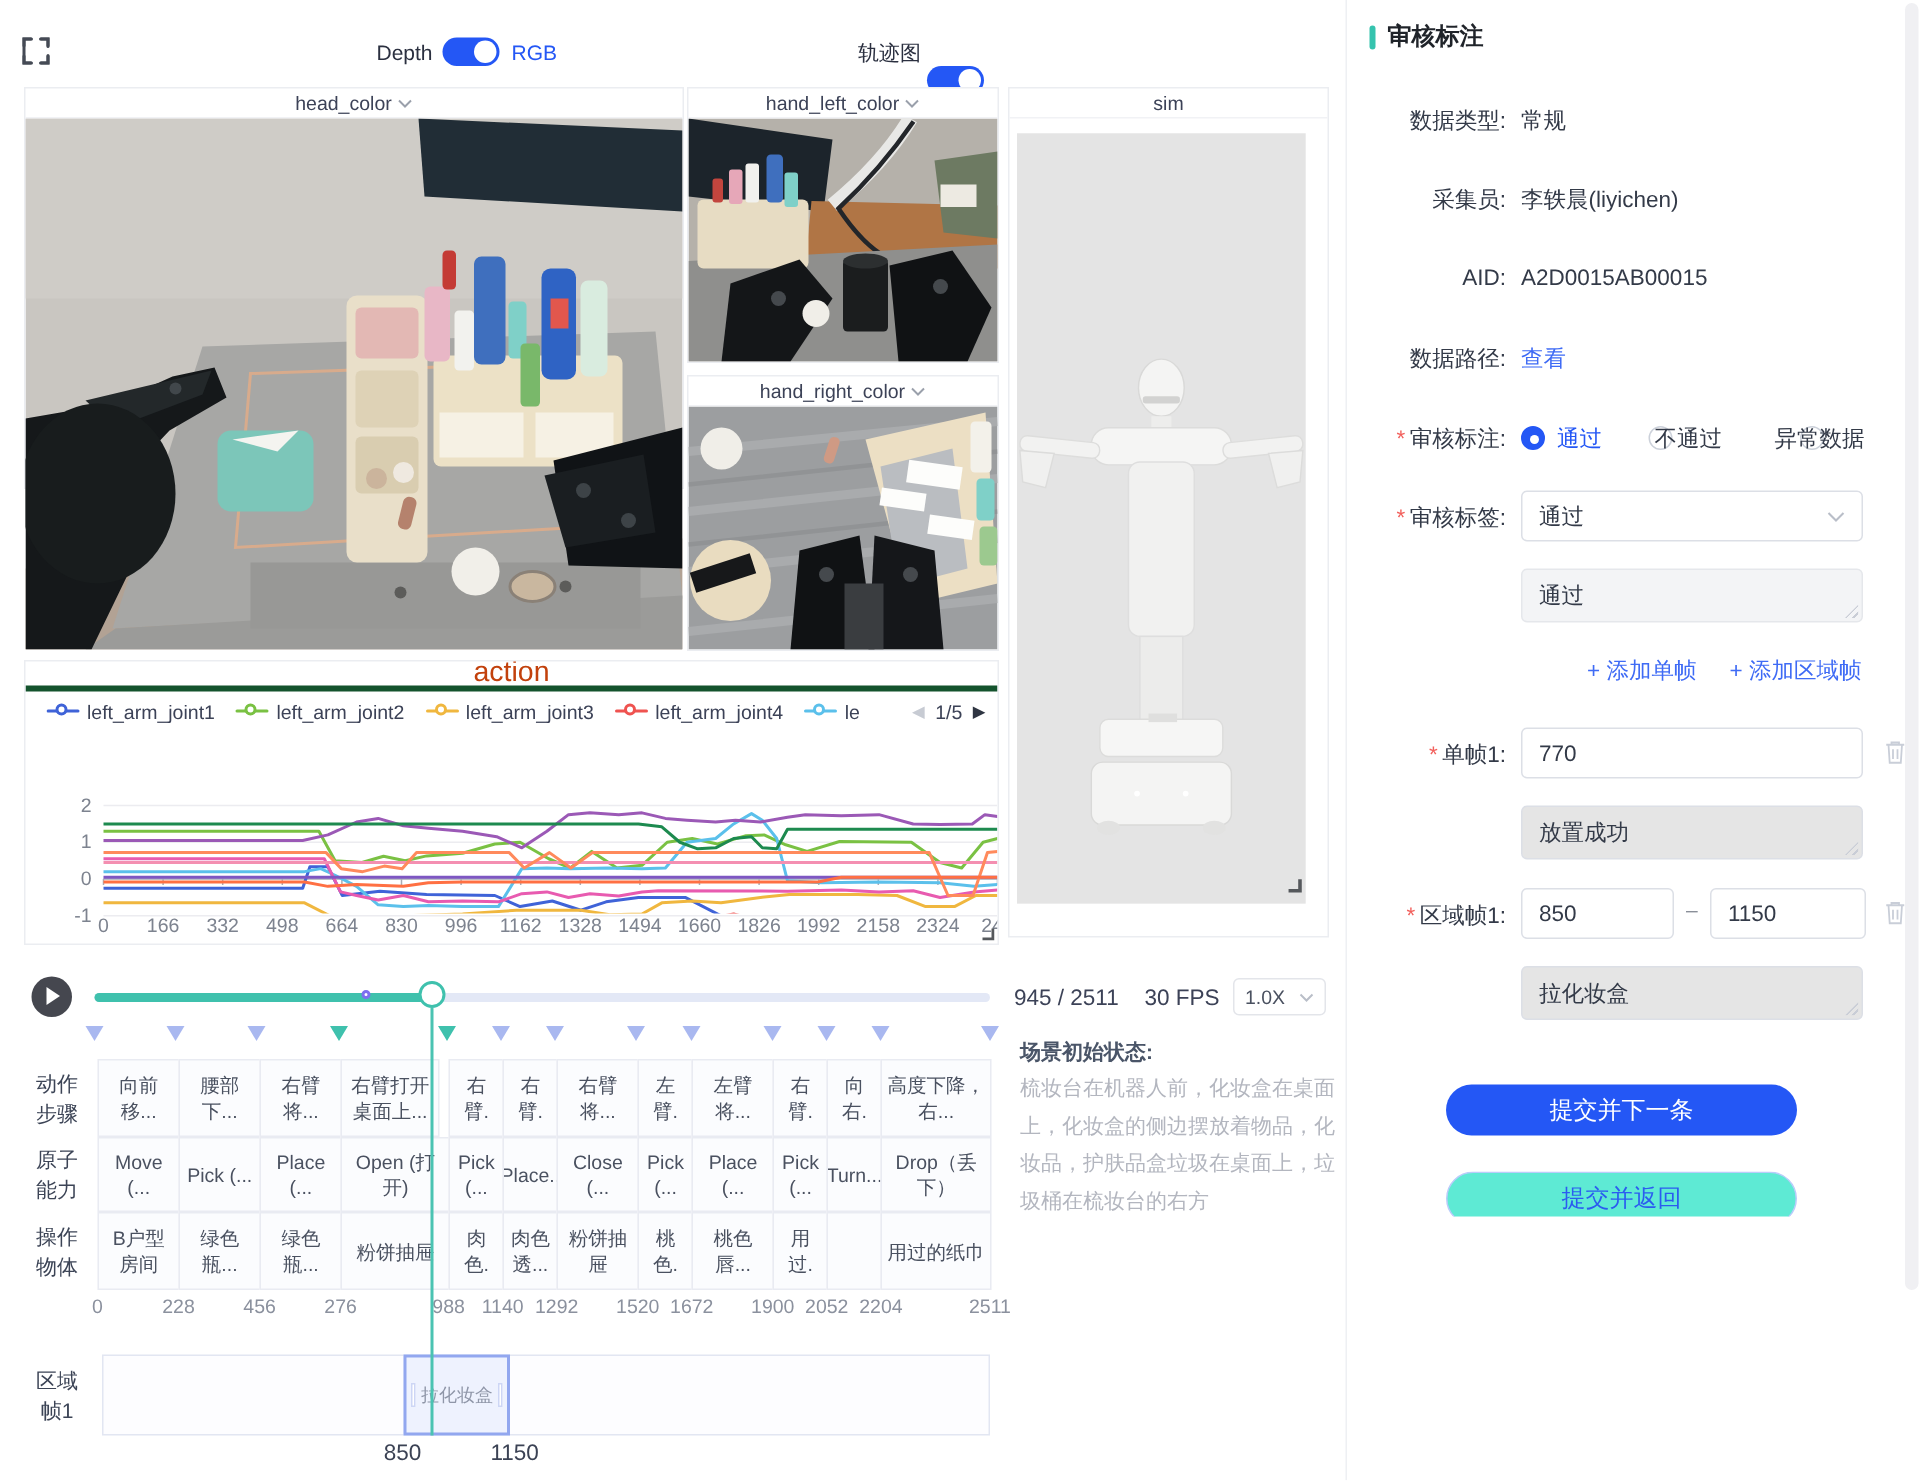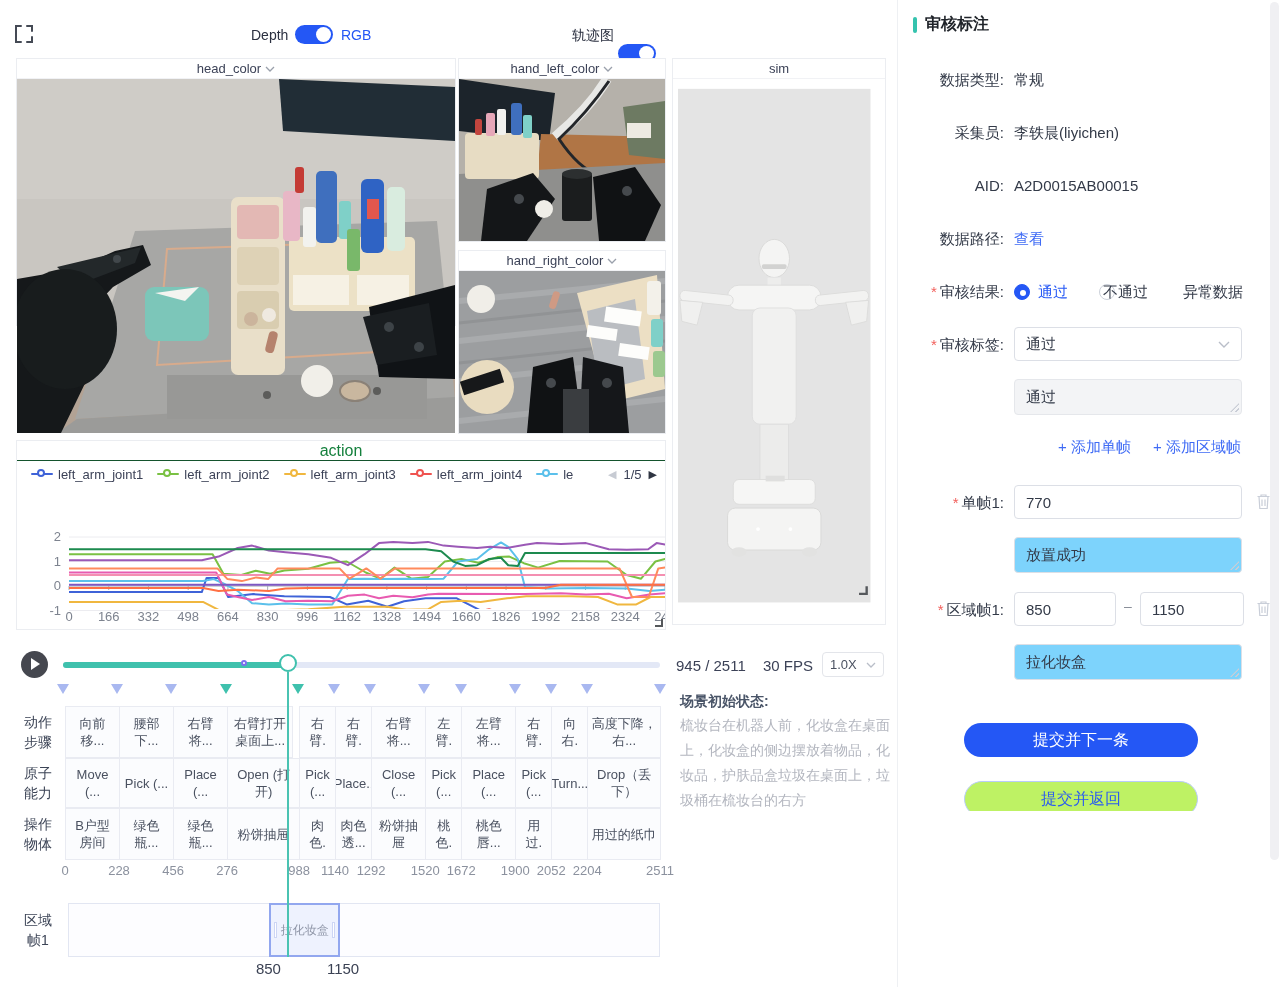--- a/index.html
+++ b/index.html
@@ -53,27 +53,27 @@
   .sp-title{position:absolute;left:15px;top:14px;display:flex;align-items:center;gap:8px;font-size:16px;font-weight:bold;color:#1f2329;}
   .sp-bar{width:4px;height:16px;background:#35c3ae;border-radius:2px;}
   .f-label{position:absolute;width:88px;text-align:right;font-size:15px;color:#333a48;}
   .f-value{position:absolute;left:116px;font-size:15px;color:#333a48;white-space:nowrap;}
   .link{color:#3f6bf5;cursor:pointer;}
   .star{color:#f2605c;margin-right:3px;}
   .radio{width:16px;height:16px;border-radius:50%;border:1px solid #ccd1da;background:#fff;display:inline-block;position:relative;}
   .radio.sel{background:#2457f5;border-color:#2457f5;}
   .radio.sel:after{content:"";position:absolute;left:5px;top:5px;width:6px;height:6px;border-radius:50%;background:#fff;}
   .sel-box{position:absolute;left:116px;width:228px;height:34px;border:1px solid #dcdfe6;border-radius:4px;background:#fff;display:flex;align-items:center;justify-content:space-between;padding:0 11px;font-size:15px;color:#333a48;cursor:pointer;}
-  .ta{position:absolute;left:116px;width:228px;height:36px;border:1px solid #dcdfe6;border-radius:4px;background:#7dd3fc;font-size:15px;color:#333a48;display:flex;align-items:center;padding:0 11px;}
+  .ta{position:absolute;left:116px;width:228px;height:36px;border:1px solid #dcdfe6;border-radius:4px;background:#e5e5e5;font-size:15px;color:#333a48;display:flex;align-items:center;padding:0 11px;}
   .ta.gray{background:#f3f4f6;border-color:#e5e7eb;}
   .rsz{position:absolute;right:2px;bottom:2px;width:9px;height:9px;clip-path:polygon(100% 0,100% 100%,0 100%);background:repeating-linear-gradient(135deg,transparent 0 2.2px,#c9cdd6 2.2px 3.6px);}
   .inp{position:absolute;height:34px;border:1px solid #dcdfe6;border-radius:4px;background:#fff;font-size:15px;color:#333a48;display:flex;align-items:center;padding:0 11px;}
   .trash{position:absolute;cursor:pointer;}
   .btn-pri{position:absolute;left:66px;width:234px;height:34px;border-radius:17px;background:#2457f5;color:#fff;font-size:16px;display:flex;align-items:center;justify-content:center;cursor:pointer;}
-  .btn-sec{width:234px;height:36px;border-radius:18px;background:#bef264;border:1px solid #b9ccfa;color:#2b5cf0;font-size:16px;display:flex;align-items:center;justify-content:center;cursor:pointer;}
+  .btn-sec{width:234px;height:36px;border-radius:18px;background:#5eead4;border:1px solid #b9ccfa;color:#2b5cf0;font-size:16px;display:flex;align-items:center;justify-content:center;cursor:pointer;}
   .sb{position:absolute;left:1270px;top:2px;width:9px;height:858px;border-radius:5px;background:#f0f0f3;}
 </style>
 </head>
 <body>
 
 <div id="app">
 
   <svg class="abs" style="left:14px;top:24px" width="20" height="20" viewBox="0 0 20 20">
     <path d="M2 7V2h5M13 2h5v5M18 13v5h-5M7 18H2v-13" fill="none" stroke="#454a55" stroke-width="2" stroke-linecap="round"></path>
     <path d="M2 7V2h5" fill="none" stroke="#454a55" stroke-width="2"></path>
@@ -229,21 +229,21 @@
       <rect x="52" y="440" width="98" height="44" rx="8" fill="#f4f4f3" stroke="#d9d9d8"></rect>
       <circle cx="84" cy="462" r="2" fill="#fff"></circle>
         <circle cx="118" cy="462" r="2" fill="#fff"></circle>
       <ellipse cx="64" cy="486" rx="8" ry="5" fill="#e2e2e1"></ellipse>
         <ellipse cx="138" cy="486" rx="8" ry="5" fill="#e2e2e1"></ellipse>
       <path d="M190 530 h8 v-8" fill="none" stroke="#55585c" stroke-width="2.5"></path>
     </svg>
   </div>
 
   <div class="panel" style="left:16px;top:440px;width:650px;height:190px;overflow:hidden">
-    <div style="height:20px;display:flex;align-items:center;justify-content:center;font-size:16px;color:#15803d;border-bottom:1px solid #14532d">action</div>
+    <div style="height:20px;display:flex;align-items:center;justify-content:center;font-size:19px;color:#c2410c;border-bottom:4px solid #14532d">action</div>
     <div class="legend-row" id="legend-row">
         <span class="lg-item">
           <span class="lg-ic">
             <span class="ln" style="background:#3f63d8"></span>
             <span class="rg" style="border-color:#3f63d8"></span>
           </span>
           <span>left_arm_joint1</span>
         </span>
         <span class="lg-item">
           <span class="lg-ic">
@@ -457,21 +457,21 @@
 
     <span class="f-label" style="left:18px;top:71px">数据类型:</span>
     <span class="f-value" style="top:71px">常规</span>
     <span class="f-label" style="left:18px;top:124px">采集员:</span>
     <span class="f-value" style="top:124px">李轶晨(liyichen)</span>
     <span class="f-label" style="left:18px;top:177px">AID:</span>
     <span class="f-value" style="top:177px">A2D0015AB00015</span>
     <span class="f-label" style="left:18px;top:230px">数据路径:</span>
     <span class="f-value link" style="top:230px">查看</span>
 
-    <span class="f-label" style="left:18px;top:283px"><span class="star">*</span><span>审核结果:</span></span>
+    <span class="f-label" style="left:18px;top:283px"><span class="star">*</span><span>审核标注:</span></span>
     <span class="abs radio sel" style="left:116px;top:284px"></span>
     <span class="abs" style="left:140px;top:283px;font-size:15px;color:#2457f5">通过</span>
     <span class="abs radio" style="left:181px;top:284px"></span>
     <span class="abs" style="left:205px;top:283px;font-size:15px;color:#333a48">不通过</span>
     <span class="abs radio" style="left:261px;top:284px"></span>
     <span class="abs" style="left:285px;top:283px;font-size:15px;color:#333a48">异常数据</span>
 
     <span class="f-label" style="left:18px;top:336px"><span class="star">*</span><span>审核标签:</span></span>
     <div class="sel-box" style="top:327px">
       <span>通过</span>

